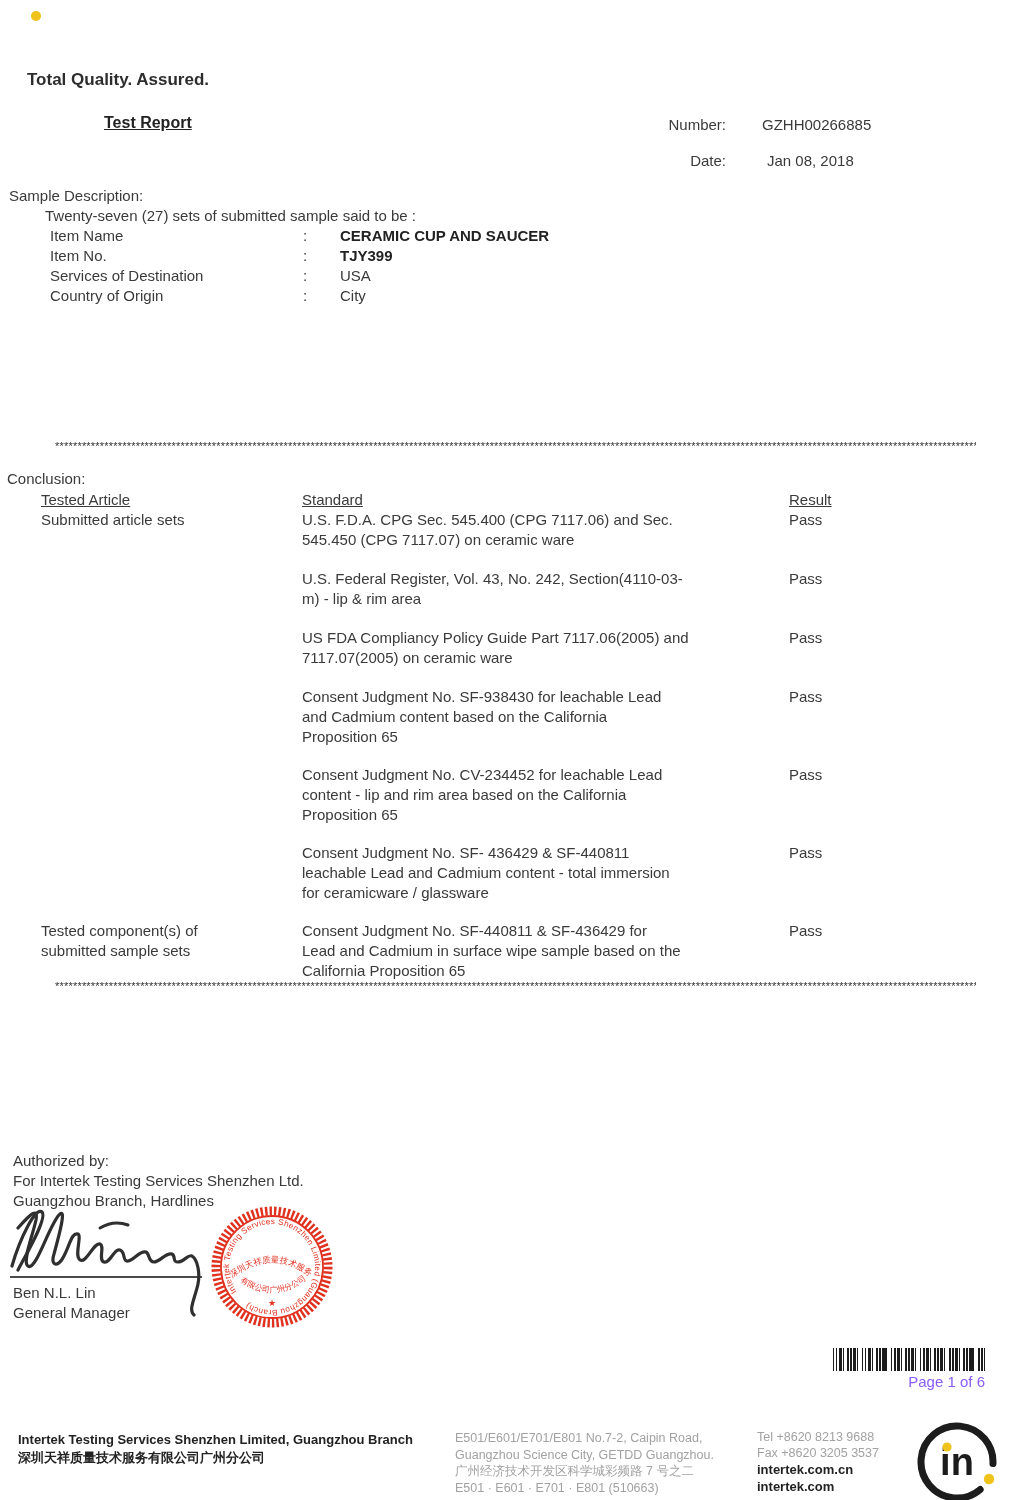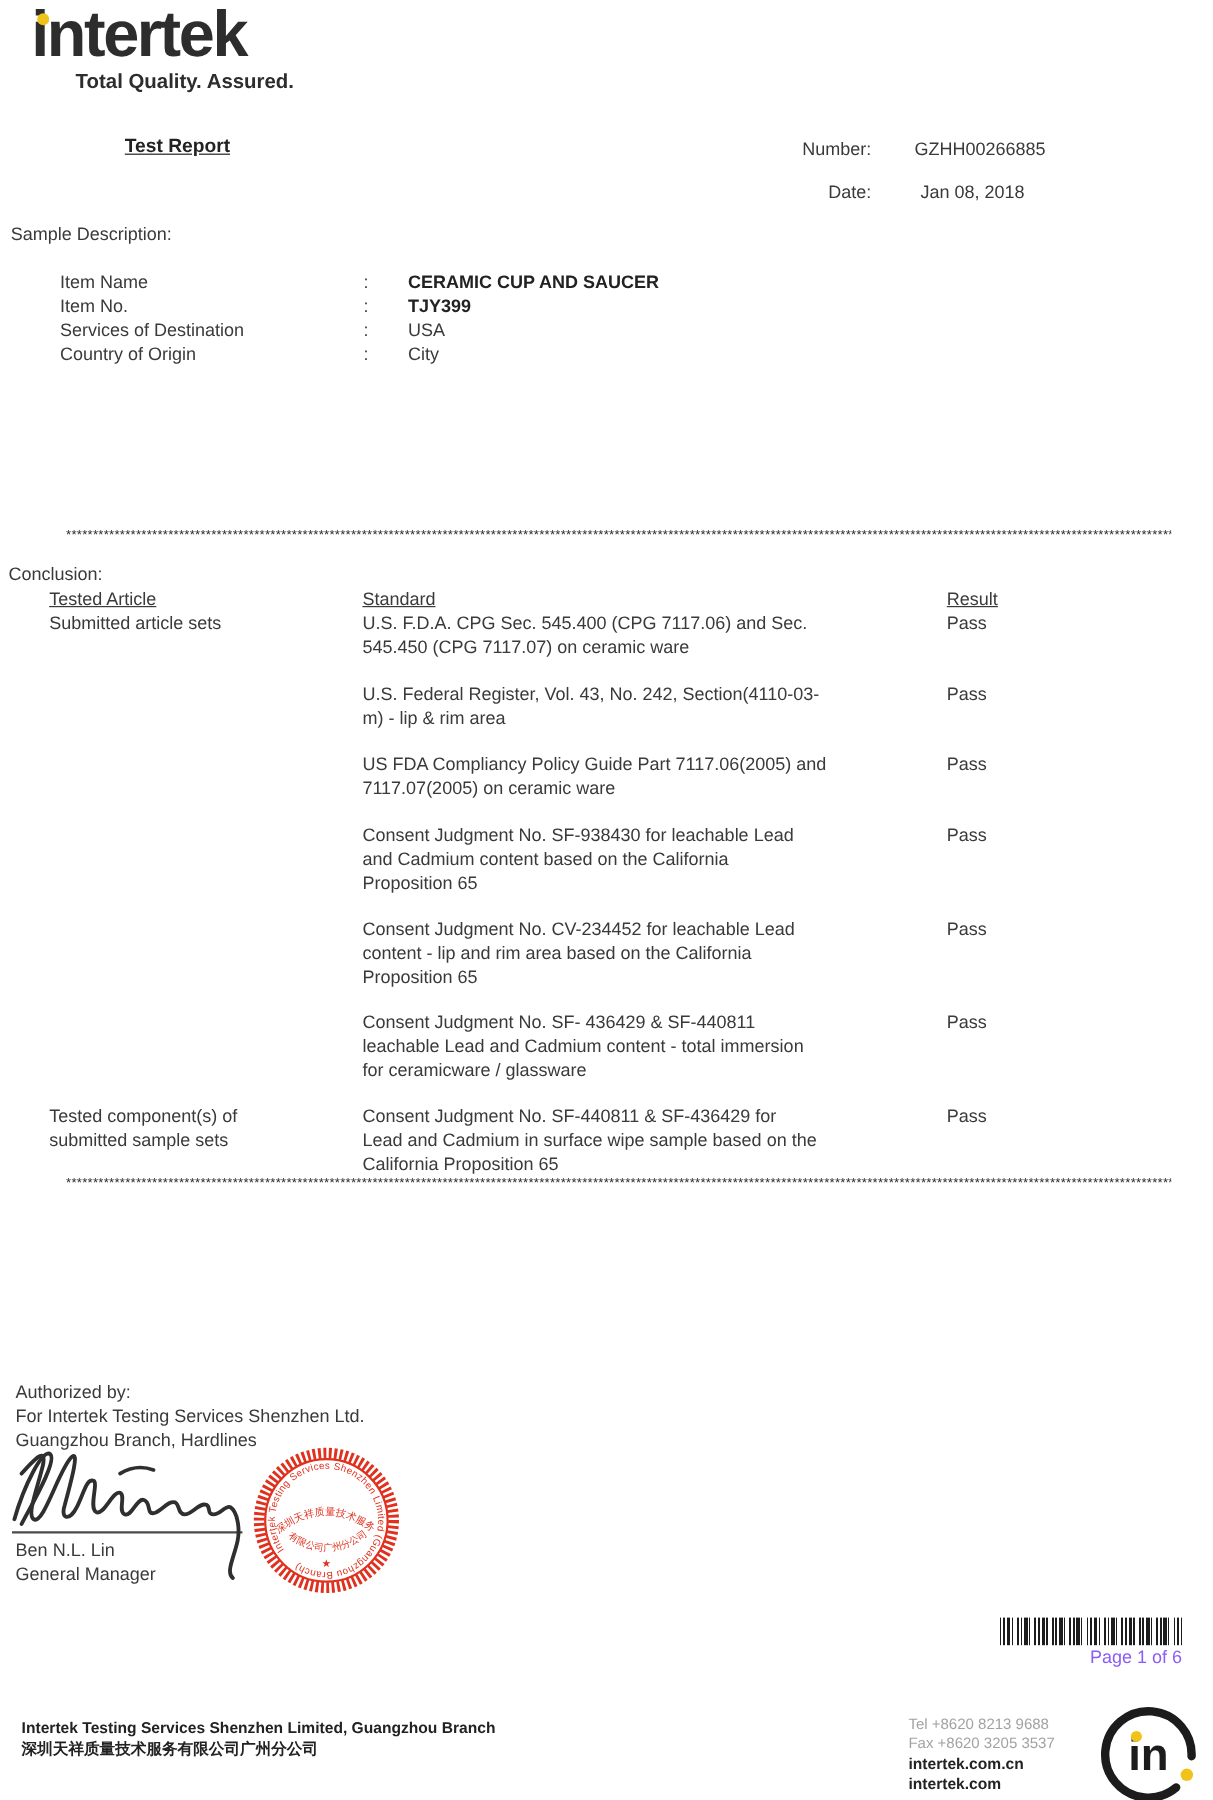--- a/index.html
+++ b/index.html
@@ -7,21 +7,21 @@
   .page {
     position:relative; width:1011px; height:1500px; margin:0 auto;
     background:#ffffff; font-family:"Liberation Sans", sans-serif;
     color:#3a3a3a; font-size:15px; overflow:hidden;
   }
   .abs { position:absolute; }
 
   
   .brand { left:26px; top:0px; font-size:54px; font-weight:bold; letter-spacing:-2px; color:#2d2d2d; line-height:58px;}
   .brand-dot { left:31px; top:11px; width:10px; height:10px; border-radius:50%; background:#efc319; }
-  .tagline { left:27px; top:58px; font-size:17px; font-weight:bold; color:#2d2d2d;margin-left:36px; }
+  .tagline { left:27px; top:70px; font-size:17px; font-weight:bold; color:#2d2d2d; }
 
   
   .title { left:104px; top:114px; font-size:16px; font-weight:bold; color:#222;
            text-decoration:underline; }
   .numlabel { left:600px; top:116px; width:126px; text-align:right; }
   .numval   { left:762px; top:116px; }
   .datelabel{ left:600px; top:152px; width:126px; text-align:right; }
   .dateval  { left:767px; top:152px; }
 
   
@@ -70,31 +70,31 @@
   .f-fax { left:757px; top:1446px; font-size:12.5px; color:#a2a2a2; }
   .f-web1{ left:757px; top:1462px; font-size:13px; font-weight:bold; color:#222; }
   .f-web2{ left:757px; top:1479px; font-size:13px; font-weight:bold; color:#222; }
   .inmark { left:908px; top:1418px; }
 </style>
 </head>
 <body>
 
 <div class="page">
 
-  <div class="abs brand">intertek</div>
   <div class="abs brand-dot"></div>
   <div class="abs tagline">Total Quality. Assured.</div>
 
   <div class="abs title">Test Report</div>
   <div class="abs numlabel">Number:</div>
   <div class="abs numval">GZHH00266885</div>
   <div class="abs datelabel">Date:</div>
   <div class="abs dateval">Jan 08, 2018</div>
 
   <div class="abs sd-head">Sample Description:</div>
+  <div class="abs sd-intro">Twenty-seven (27) sets of submitted sample said to be :</div>
 
   <div class="abs sd-row" style="top:227px">
     <span class="sd-label">Item Name</span>
     <span class="sd-colon">:</span>
     <span class="sd-value bold">CERAMIC CUP AND SAUCER</span>
   </div>
   <div class="abs sd-row" style="top:247px">
     <span class="sd-label">Item No.</span>
     <span class="sd-colon">:</span>
     <span class="sd-value bold">TJY399</span>
@@ -202,20 +202,26 @@
       <textPath href="#cnBottom">有限公司广州分公司</textPath>
     </text>
     <text x="65" y="104" fill="#e0301e" font-size="9" text-anchor="middle">★</text>
   </svg>
 
   <div class="abs barcode"></div>
   <div class="abs pagenum">Page 1 of 6</div>
 
   <div class="abs f-co-en">Intertek Testing Services Shenzhen Limited, Guangzhou Branch</div>
   <div class="abs f-co-cn">深圳天祥质量技术服务有限公司广州分公司</div>
+  <div class="abs f-addr">
+    <div>E501/E601/E701/E801 No.7-2, Caipin Road,</div>
+    <div>Guangzhou Science City, GETDD Guangzhou.</div>
+    <div>广州经济技术开发区科学城彩频路 7 号之二</div>
+    <div>E501 · E601 · E701 · E801 (510663)</div>
+  </div>
   <div class="abs f-tel">Tel +8620 8213 9688</div>
   <div class="abs f-fax">Fax +8620 3205 3537</div>
   <div class="abs f-web1">intertek.com.cn</div>
   <div class="abs f-web2">intertek.com</div>
 
   <svg class="abs inmark" width="98" height="84" viewBox="0 0 98 84">
     <circle cx="49" cy="44" r="36" fill="none" stroke="#1c1c1c" stroke-width="7" stroke-dasharray="196 30" stroke-linecap="round" transform="rotate(50 49 44)"></circle>
     <text x="49" y="57" text-anchor="middle" font-size="38" font-weight="bold" font-family="Liberation Sans, sans-serif" fill="#1c1c1c">in</text>
     <circle cx="39" cy="29" r="4.6" fill="#efc319"></circle>
     <circle cx="81" cy="61" r="5.2" fill="#efc319"></circle>

